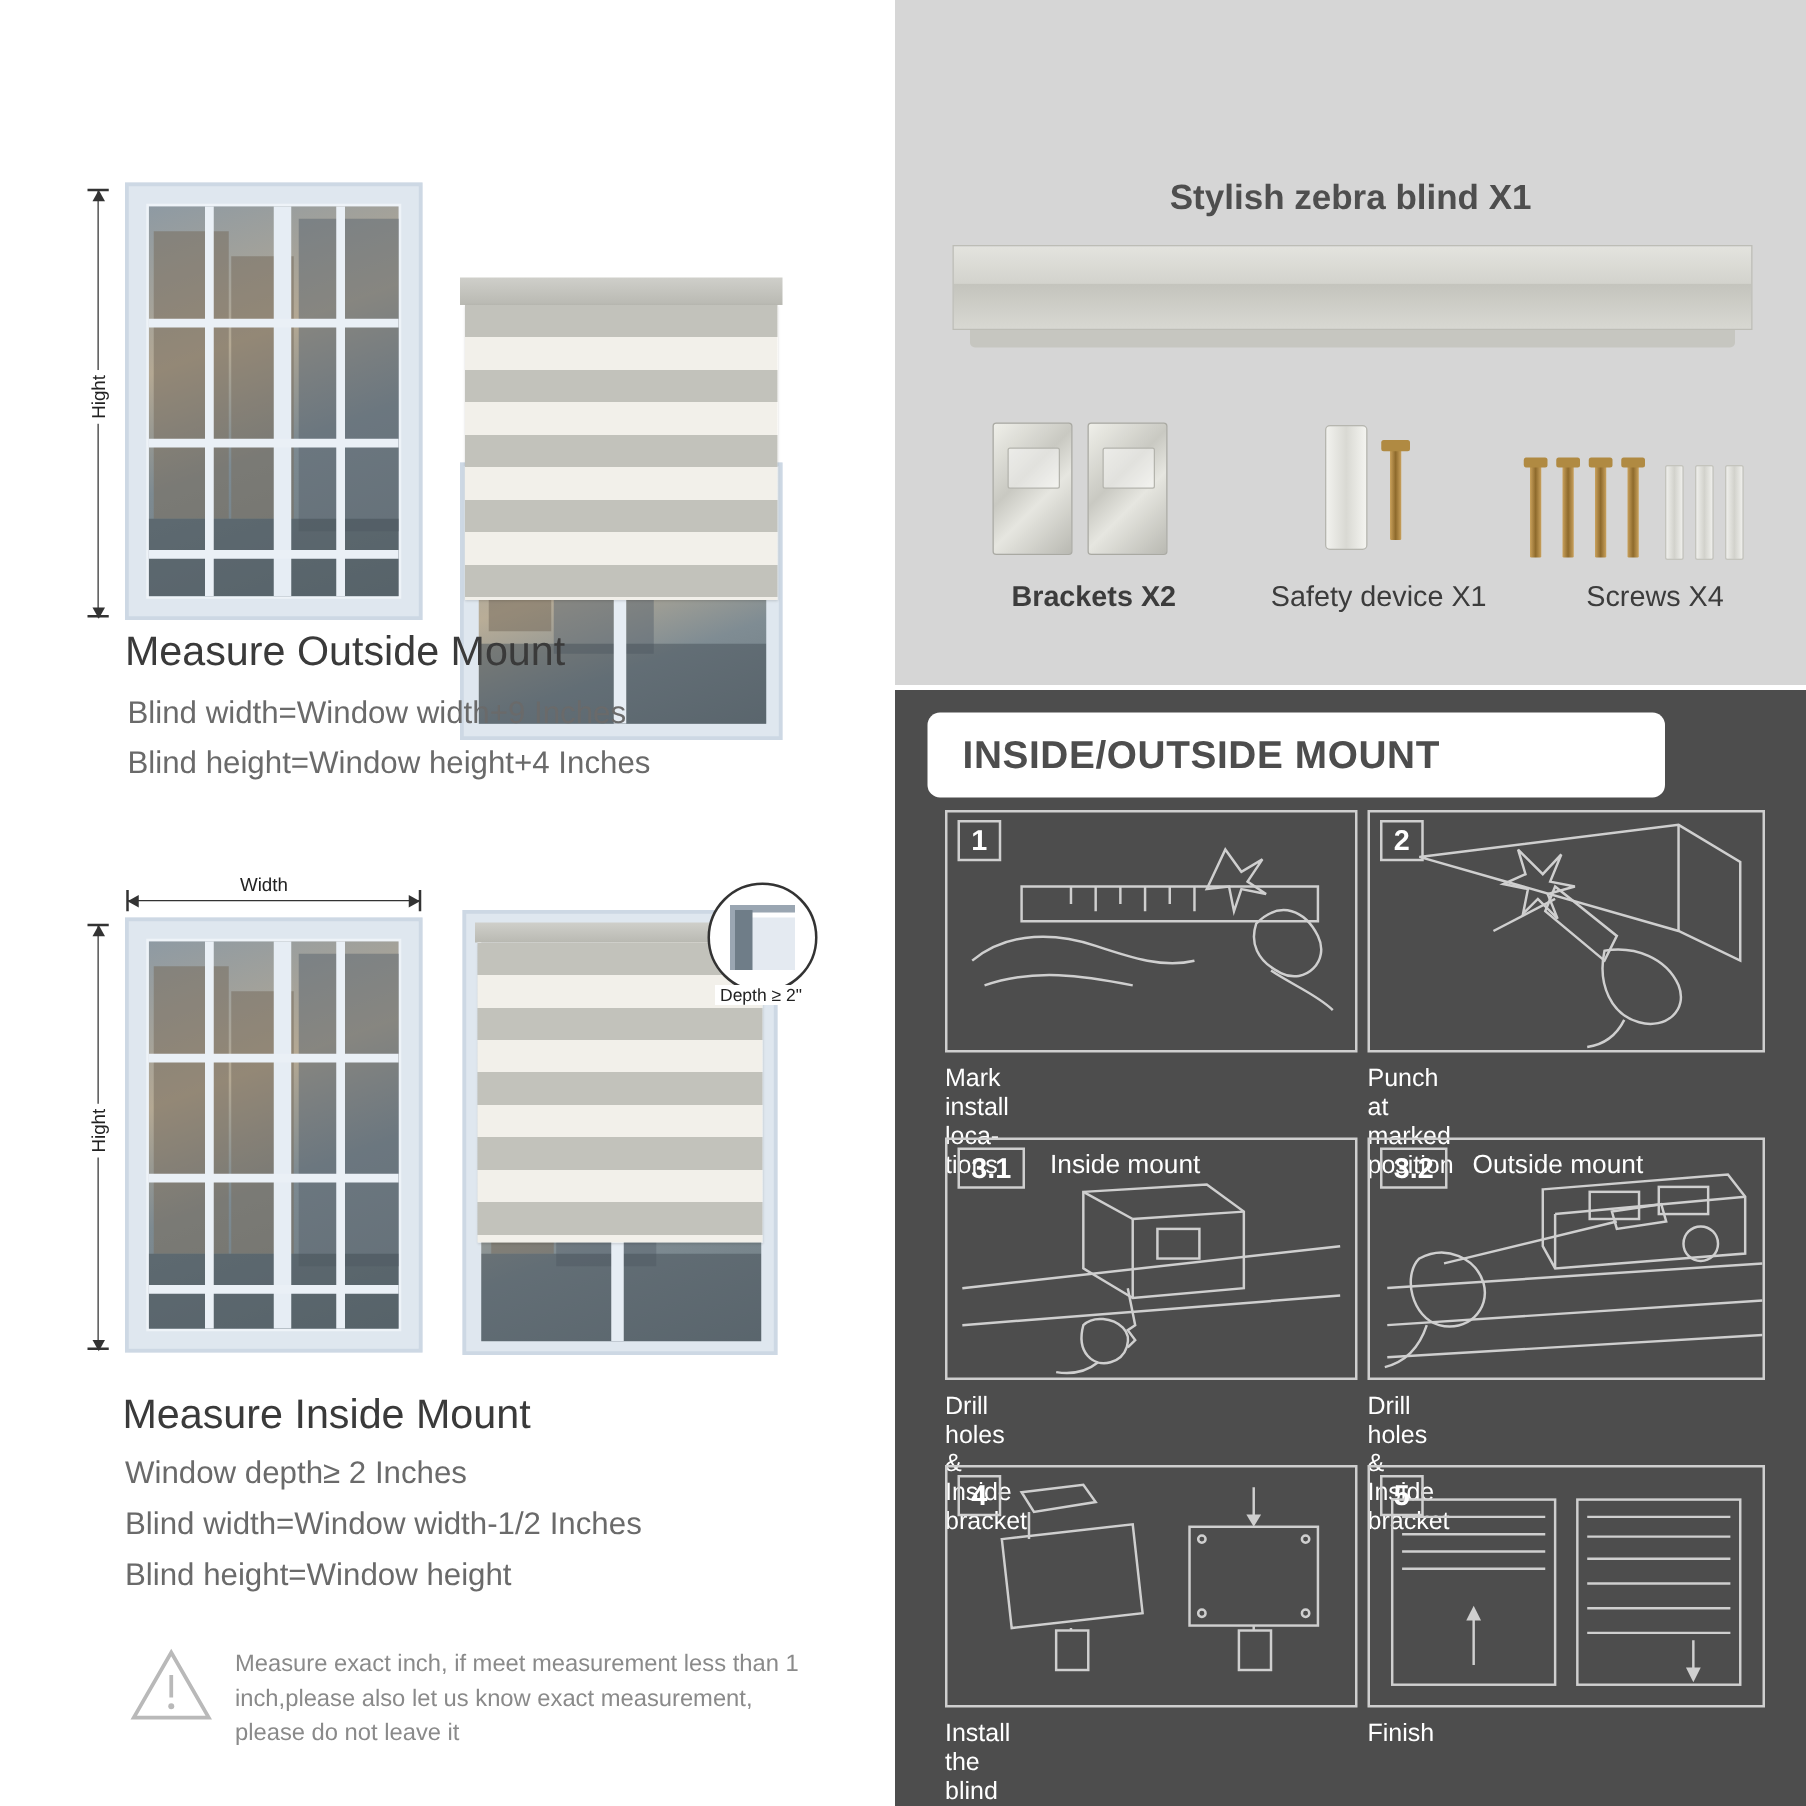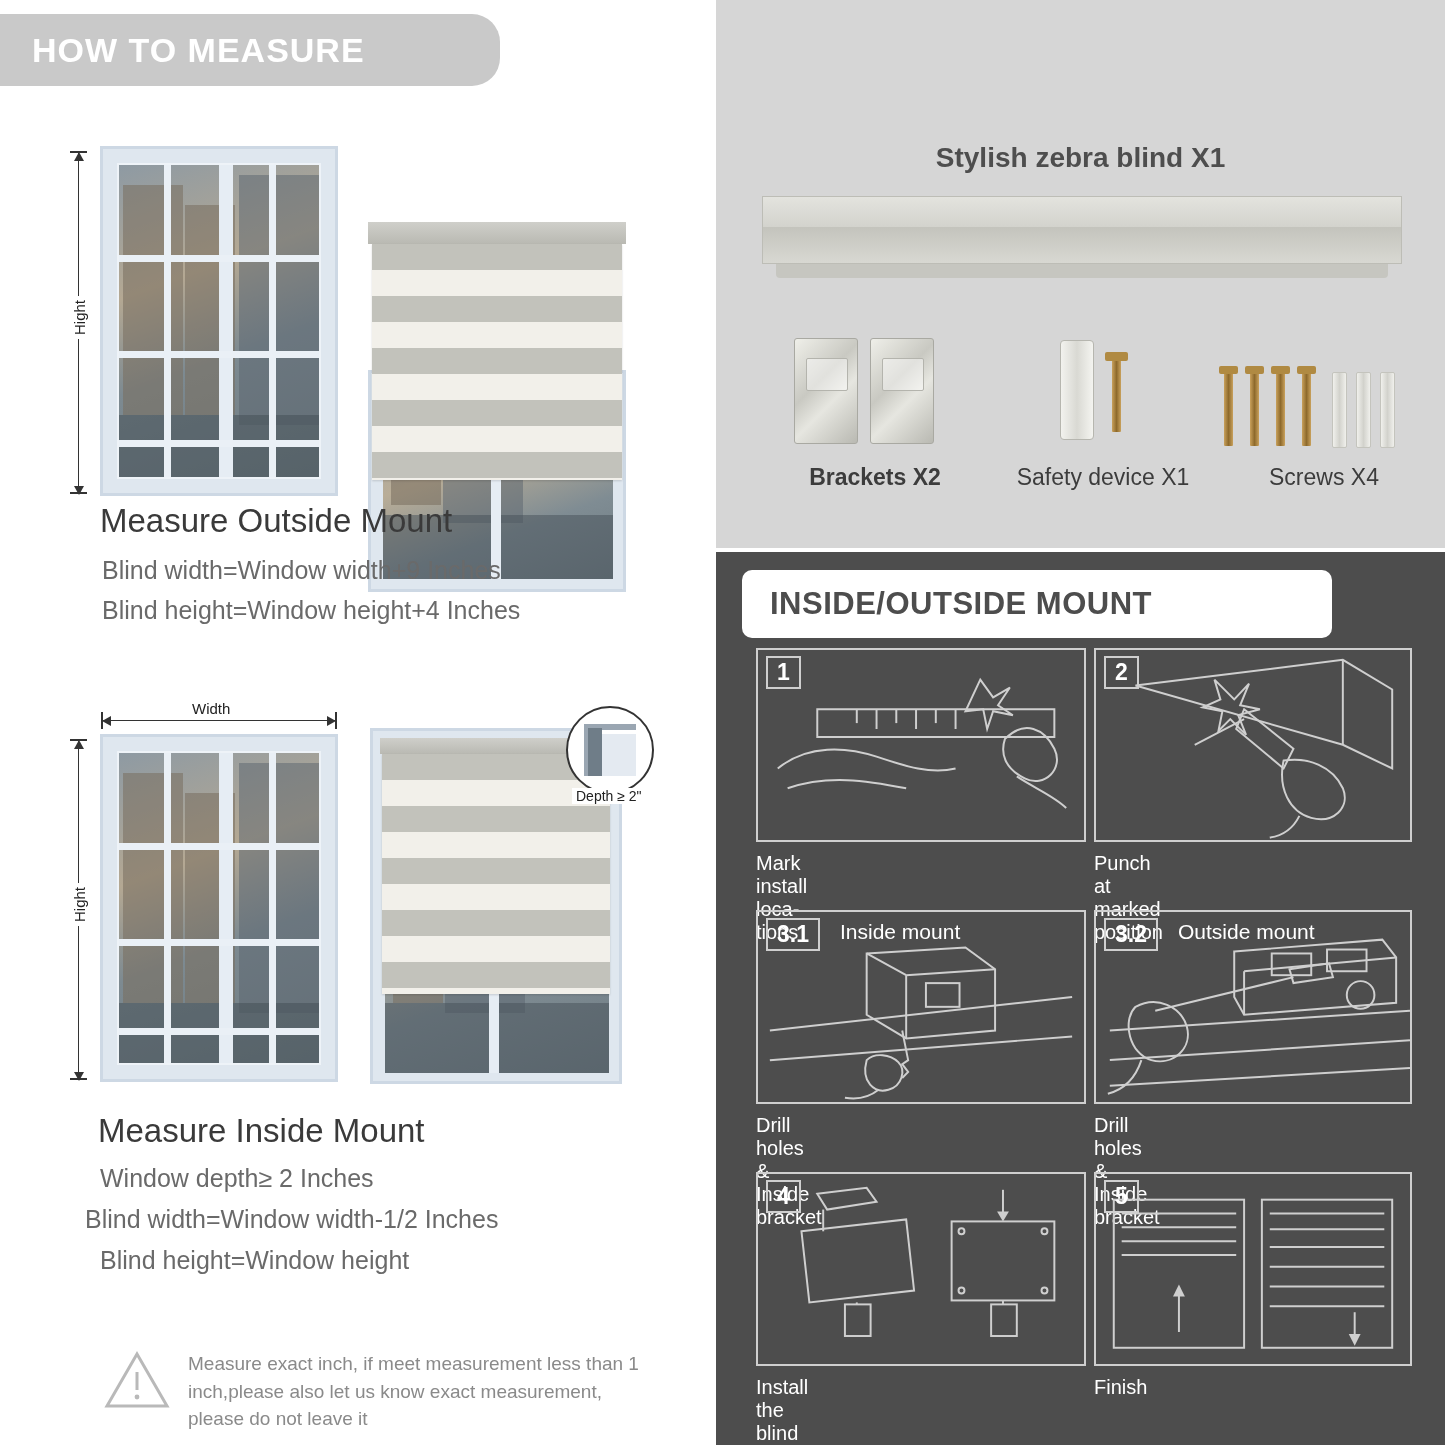--- a/index.html
+++ b/index.html
@@ -172,21 +172,20 @@
     stroke:#cfcfcf;fill:none;stroke-width:2;
   }
 </style>
 </head>
 <body>
 
 <div class="page">
 
   <div class="left-col">
 
-    <div class="header-pill" id="hdr-measure">HOW TO MEASURE</div>
 
     <div class="measure-block" style="top:104px;height:430px;">
 
       <div class="dim-h" style="left:102px;top:130px;width:234px;"></div>
       <div class="arrow-l" style="left:102px;top:126px;"></div>
       <div class="arrow-r" style="left:327px;top:126px;"></div>
       <div class="tick" style="left:101px;top:122px;width:2px;height:17px;"></div>
       <div class="tick" style="left:335px;top:122px;width:2px;height:17px;"></div>
       <div class="dimlabel" style="left:188px;top:110px;">Width</div>
 
@@ -276,25 +275,25 @@
 
       <div class="callout-circle" style="left:566px;top:6px;width:84px;height:84px;">
         <div style="position:absolute;left:16px;top:16px;width:52px;height:52px;border-left:6px solid #9aa6b2;border-top:6px solid #9aa6b2;box-sizing:border-box;"></div>
         <div style="position:absolute;left:26px;top:26px;width:42px;height:42px;background:#e4eaf1;"></div>
         <div style="position:absolute;left:20px;top:20px;width:14px;height:48px;background:#6f7d88;"></div>
       </div>
       <div class="dimlabel" style="left:572px;top:88px;font-size:14px;">Depth ≥ 2"</div>
 
       <div class="heading-big" style="left:98px;top:412px;">Measure Inside Mount</div>
       <div class="line-txt" style="left:100px;top:464px;">Window depth≥ 2 Inches</div>
-      <div class="line-txt" style="left:85px;top:505px;">Blind width=Window width-1/2 Inches</div>
+      <div class="line-txt" style="left:100px;top:505px;">Blind width=Window width-1/2 Inches</div>
       <div class="line-txt" style="left:100px;top:546px;">Blind height=Window height</div>
     </div>
 
-    <div class="note-wrap" style="left:104px;top:1318px;width:540px;margin-top:32px;">
+    <div class="note-wrap" style="left:104px;top:1318px;width:540px;">
       <div class="warn-tri">
         <svg width="66" height="60" viewBox="0 0 66 60">
           <polygon points="33,4 63,56 3,56" fill="none" stroke="#b9b9b9" stroke-width="3"></polygon>
           <line x1="33" y1="22" x2="33" y2="40" stroke="#b9b9b9" stroke-width="3"></line>
           <circle cx="33" cy="47" r="2.4" fill="#b9b9b9"></circle>
         </svg>
       </div>
       <div class="note-txt">Measure exact inch, if meet measurement less than 1 inch,please also let us know exact measurement, please do not leave it</div>
     </div>
   </div>

